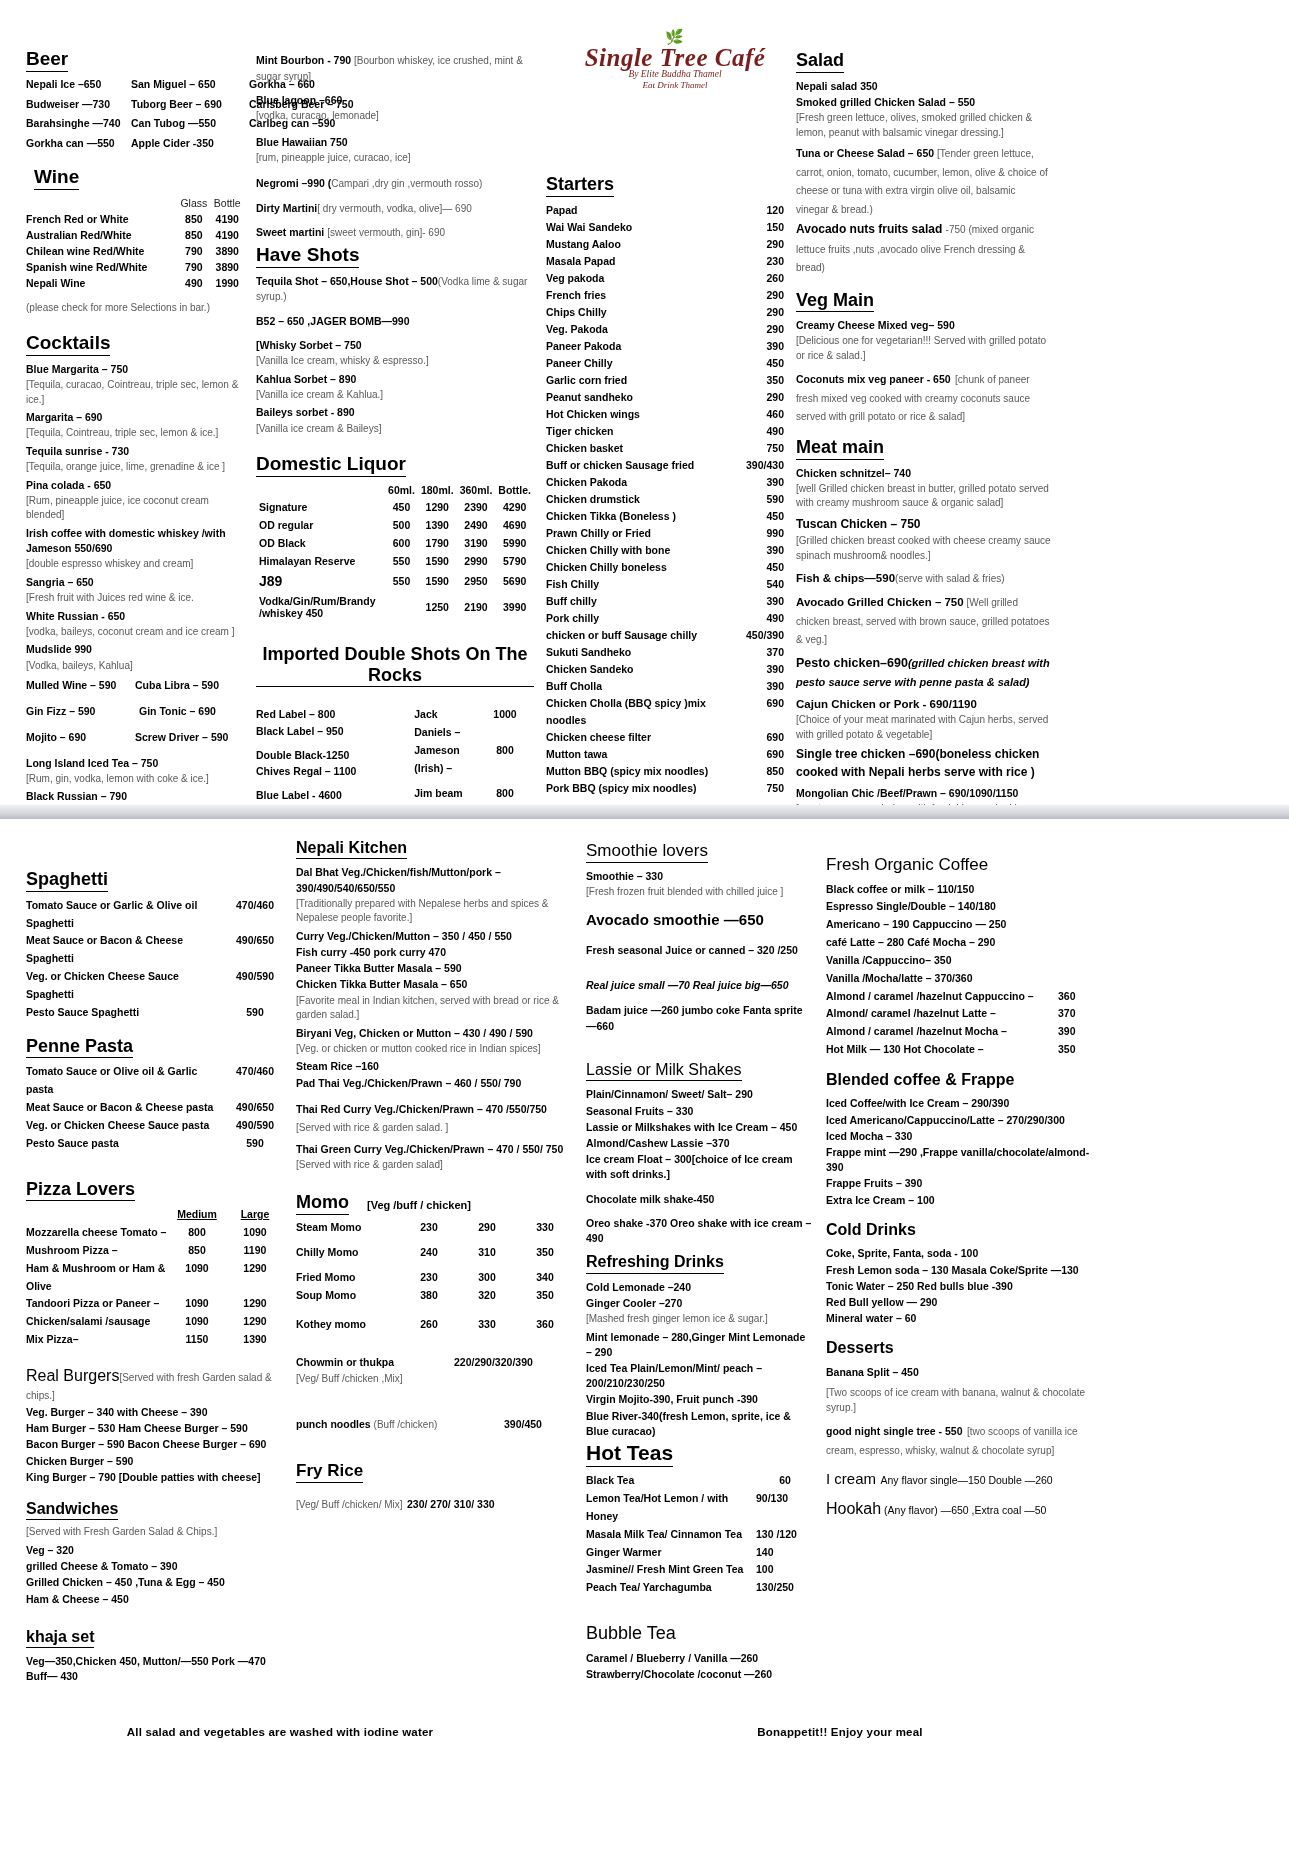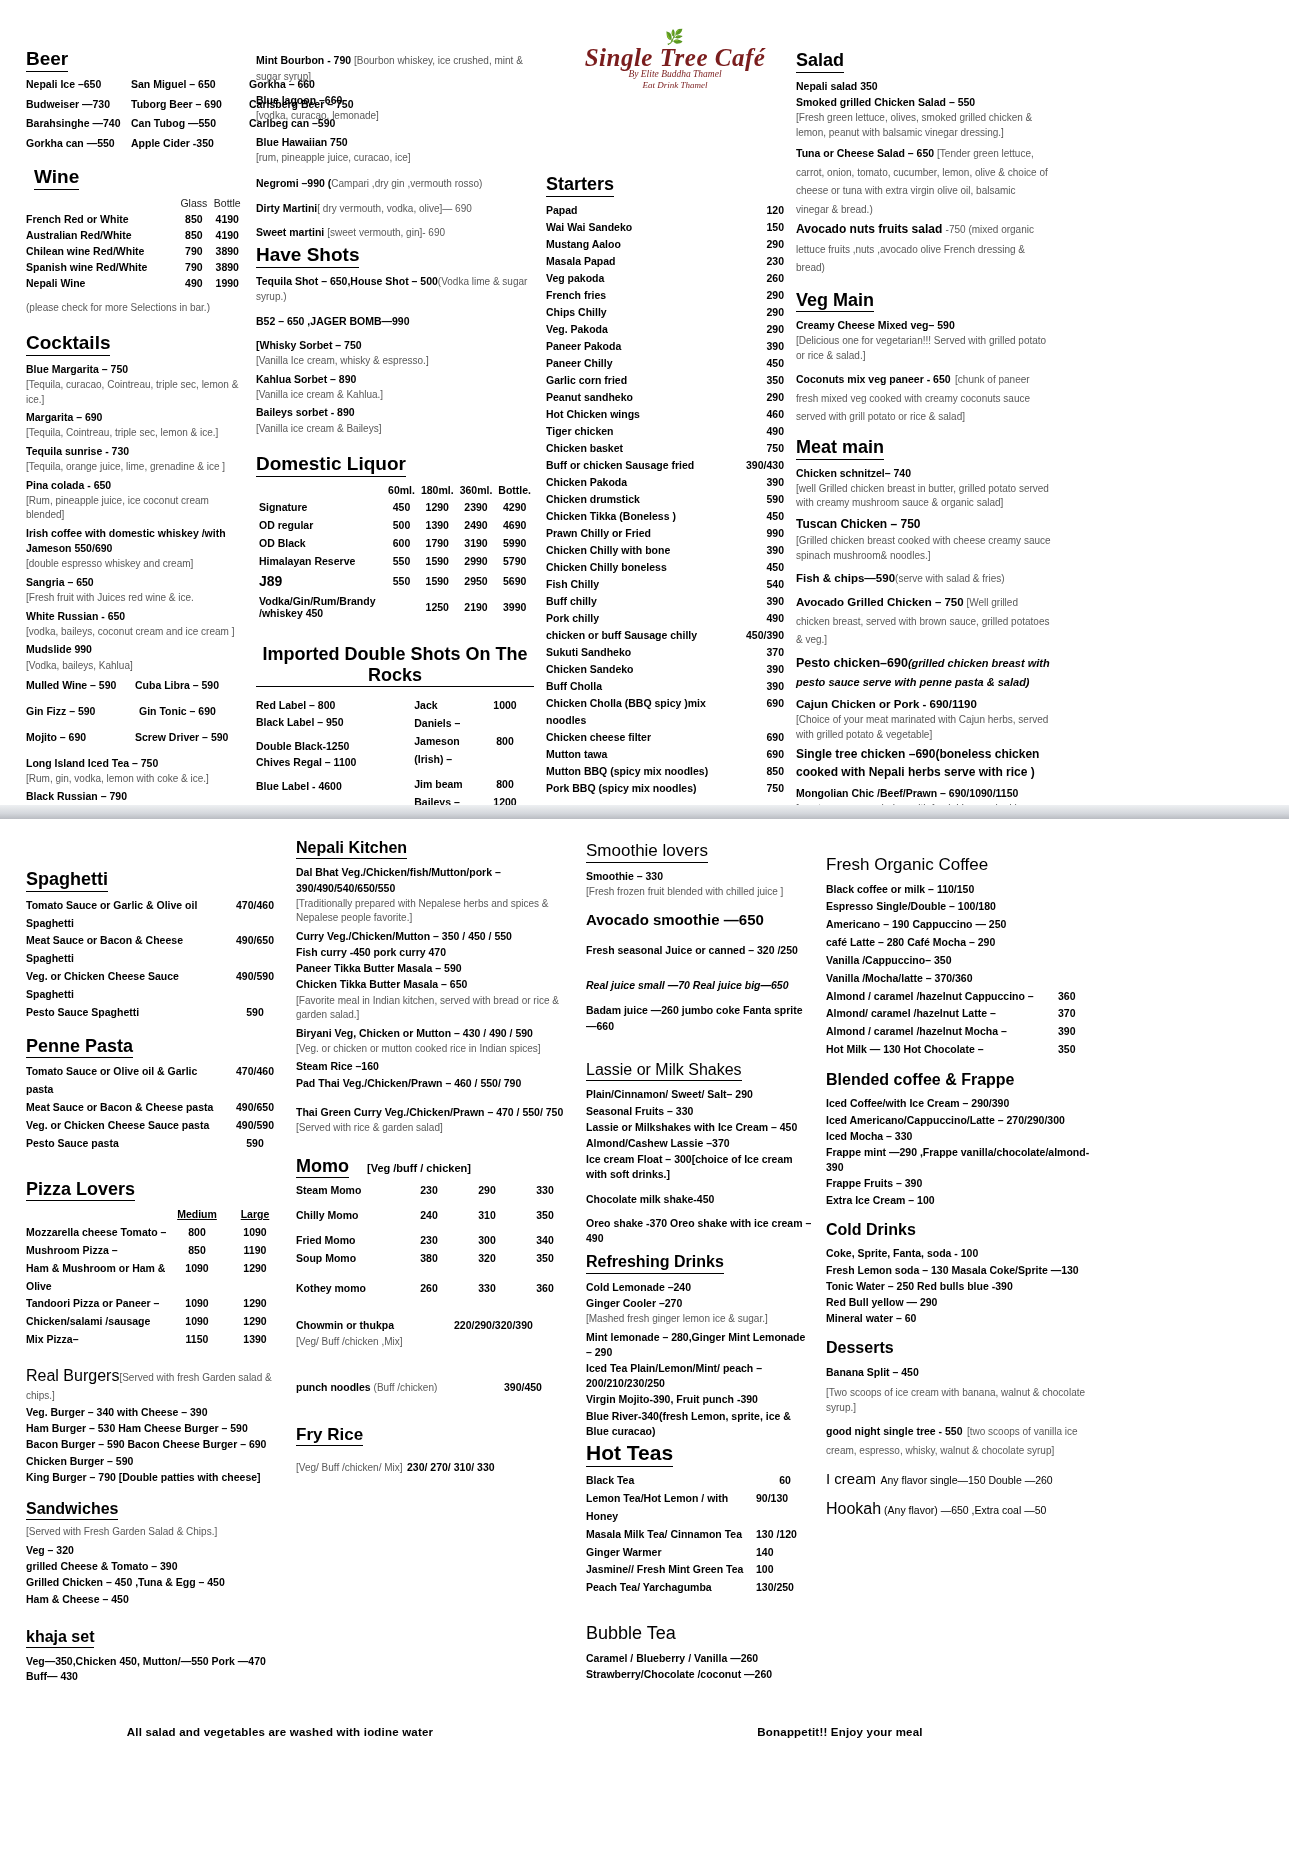--- a/index.html
+++ b/index.html
@@ -292,21 +292,21 @@
           <td class="c">1250</td>
           <td class="c">2190</td>
           <td class="c">3990</td>
         </tr>
       </tbody>
         </table>
 
       <div class="ctr" style="margin-top:8px;">
         <h2 class="sec" style="font-size:18px; text-align:center;">Imported Double Shots On The Rocks</h2>
       </div>
-      <div class="dbl" style="margin-top:5px;">
+      <div class="dbl" style="margin-top:14px;">
         <div class="c1">
           <div class="it">Red Label –   800</div>
           <div class="it">Black Label – 950</div>
           <div class="sp"></div>
           <div class="it">Double Black-1250</div>
           <div class="it">Chives Regal –   1100</div>
           <div class="sp"></div>
           <div class="it">Blue Label -  4600</div>
           <div class="sp"></div>
           <div class="it">Single Malt—1500</div>
@@ -644,20 +644,23 @@
       <div class="it">Curry Veg./Chicken/Mutton – 350 / 450 / 550</div>
       <div class="it">Fish curry -450 pork curry 470</div>
       <div class="it">Paneer Tikka Butter Masala – 590</div>
       <div class="it">Chicken Tikka Butter Masala – 650</div>
       <div class="desc">[Favorite meal in Indian kitchen, served with bread or rice &amp; garden salad.]</div>
       <div class="it">Biryani Veg, Chicken or Mutton –   430 / 490 / 590</div>
       <div class="desc">[Veg. or chicken or mutton cooked rice in Indian spices]</div>
       <div class="it">Steam Rice –160</div>
       <div class="it">Pad Thai Veg./Chicken/Prawn – 460 / 550/ 790</div>
       <div class="sp"></div>
+      <div>
+        <span class="it" style="display:inline">Thai Red Curry Veg./Chicken/Prawn – 470 /550/750</span> <span class="desc" style="display:inline">[Served with rice &amp; garden salad. ]</span>
+      </div>
       <div class="it" style="margin-top:6px;">Thai Green Curry Veg./Chicken/Prawn – 470 / 550/ 750</div>
       <div class="desc">[Served with rice &amp; garden salad]</div>
 
       <div style="display:flex;align-items:flex-end;margin-top:20px;">
         <h2 class="sec" style="font-size:18px;margin:0 18px 0 0;">Momo</h2>
         <div class="it" style="font-size:11px;">[Veg  /buff / chicken]</div>
       </div>
       <div class="row" style="margin-top:4px;">
           <div class="n">Steam  Momo</div>
           <div class="v">230</div>
@@ -769,21 +772,21 @@
       <div class="it">Strawberry/Chocolate /coconut —260</div>
     </div>
 
     <div class="col p2c4">
       <h2 class="sec nound" style="font-size:17px;font-weight:normal;">Fresh Organic  Coffee</h2>
       <div class="row">
           <div class="n">Black coffee or milk   – 110/150</div>
           <div class="v" style="text-align:left;width:40px;"></div>
         </div>
       <div class="row">
-          <div class="n">Espresso Single/Double – 100/180</div>
+          <div class="n">Espresso Single/Double – 140/180</div>
           <div class="v" style="text-align:left;width:40px;"></div>
         </div>
       <div class="row">
           <div class="n">Americano – 190 Cappuccino — 250</div>
           <div class="v" style="text-align:left;width:40px;"></div>
         </div>
       <div class="row">
           <div class="n">café Latte – 280 Café Mocha – 290</div>
           <div class="v" style="text-align:left;width:40px;"></div>
         </div>

